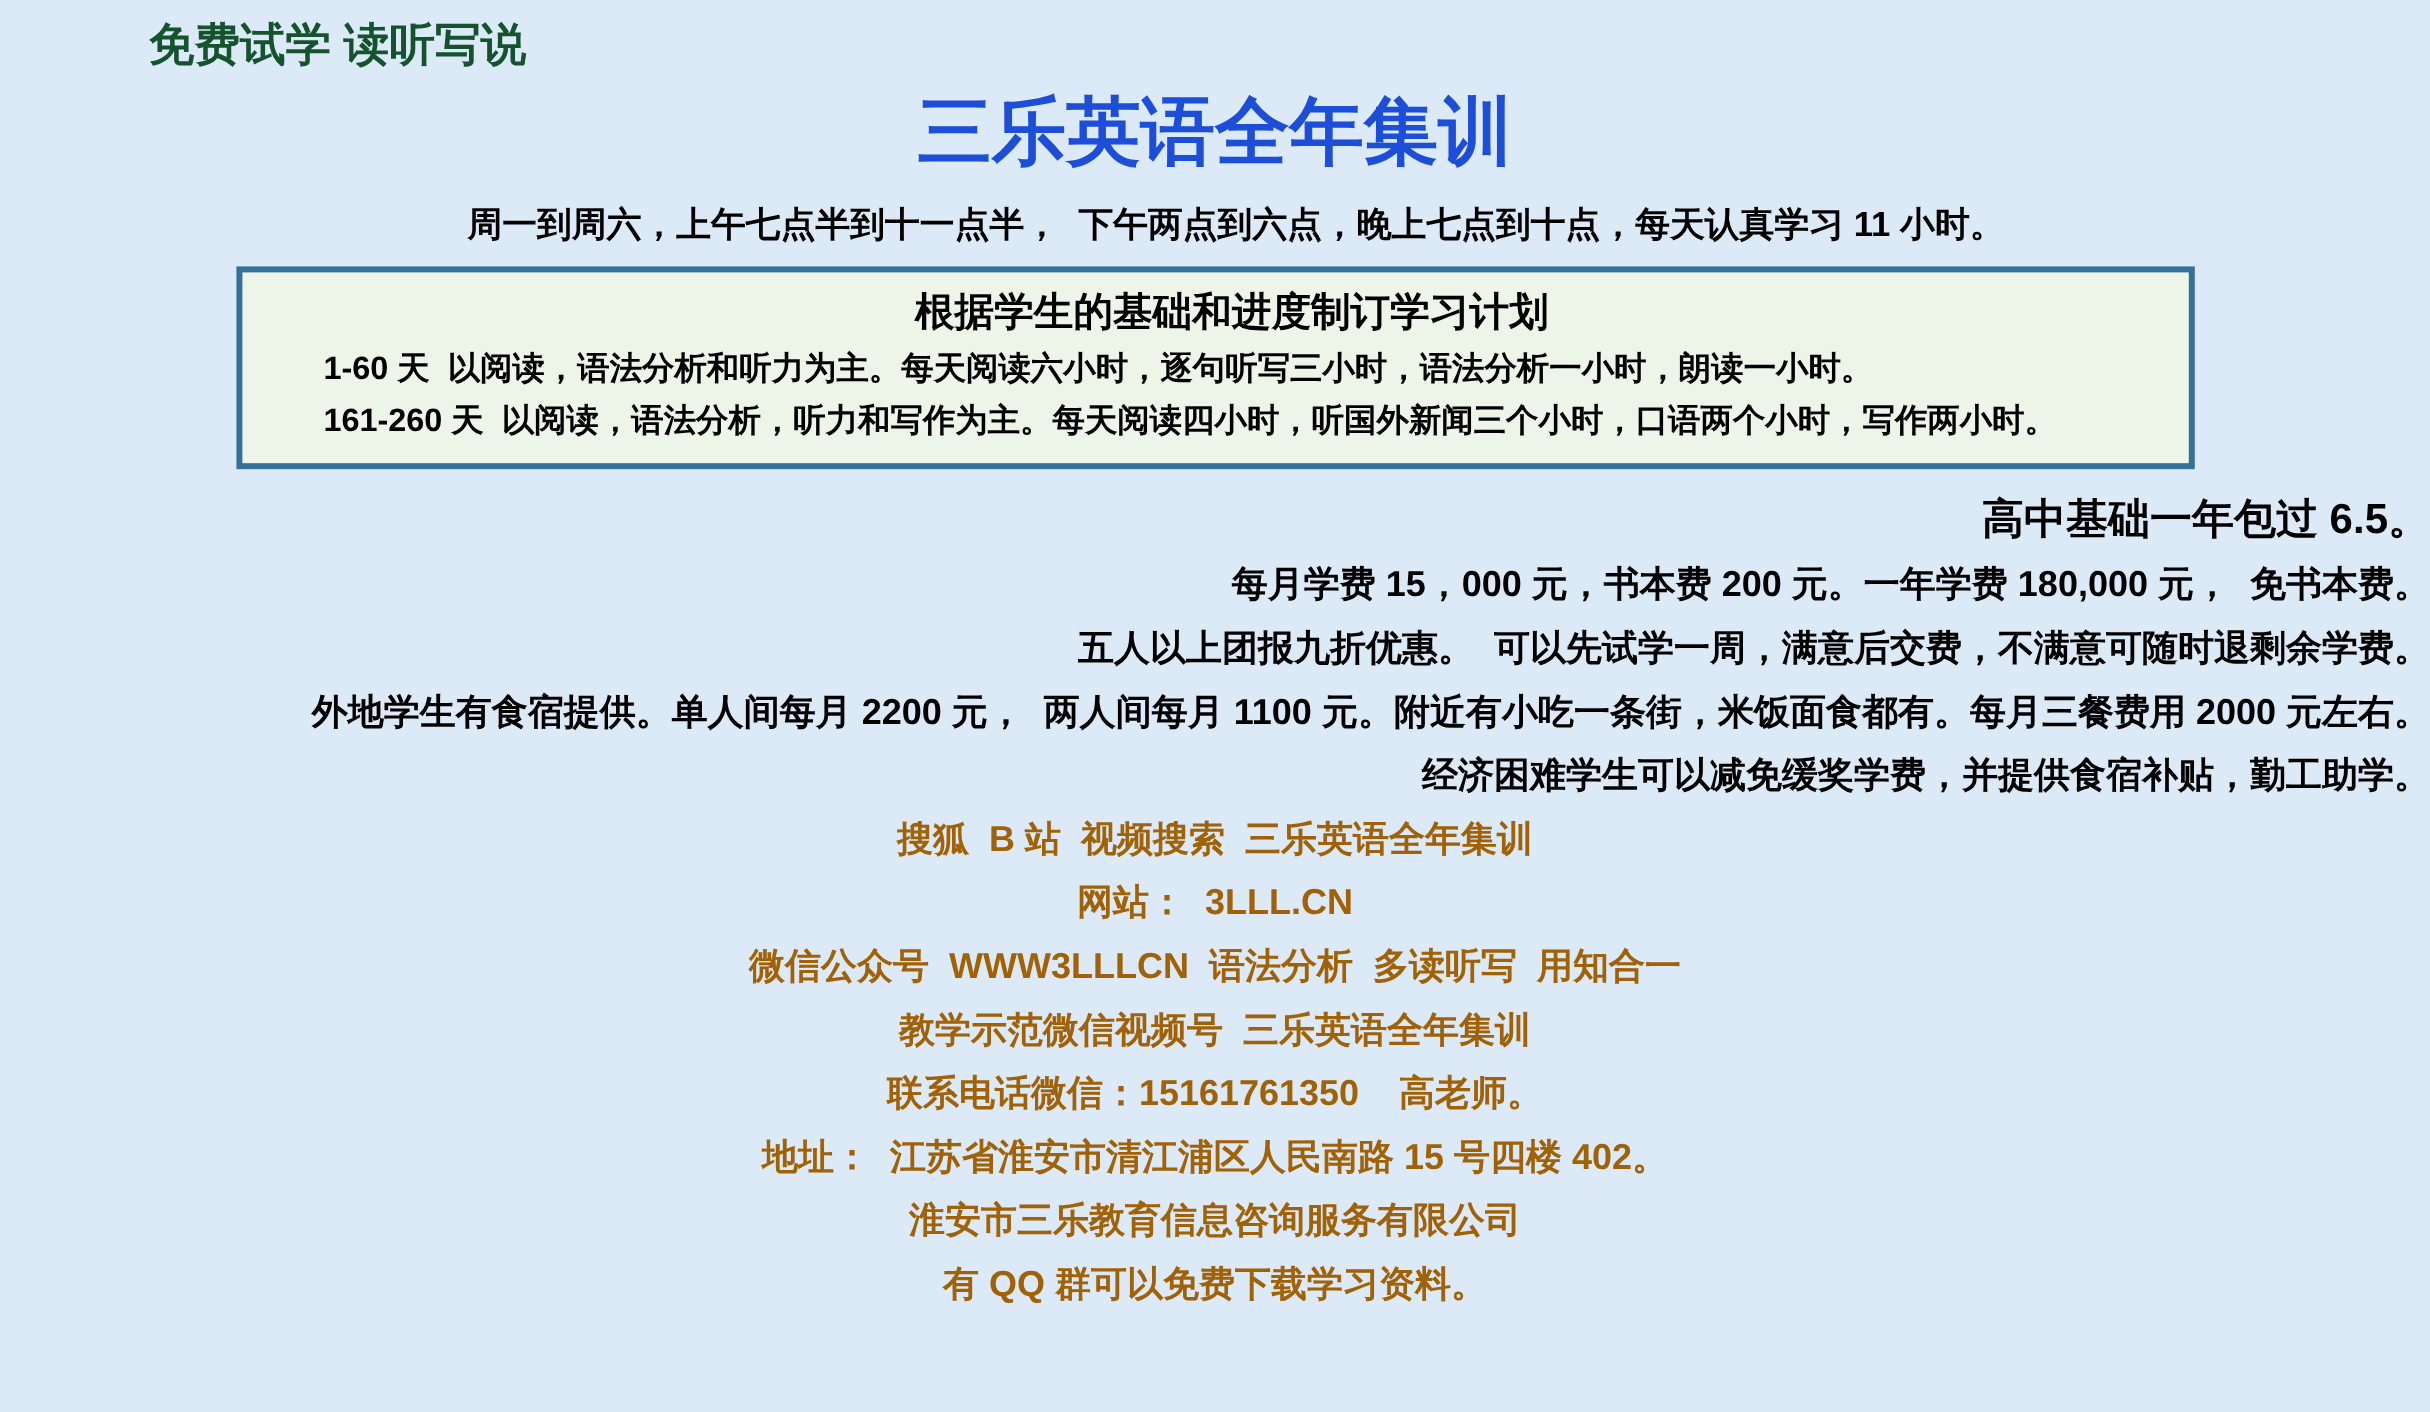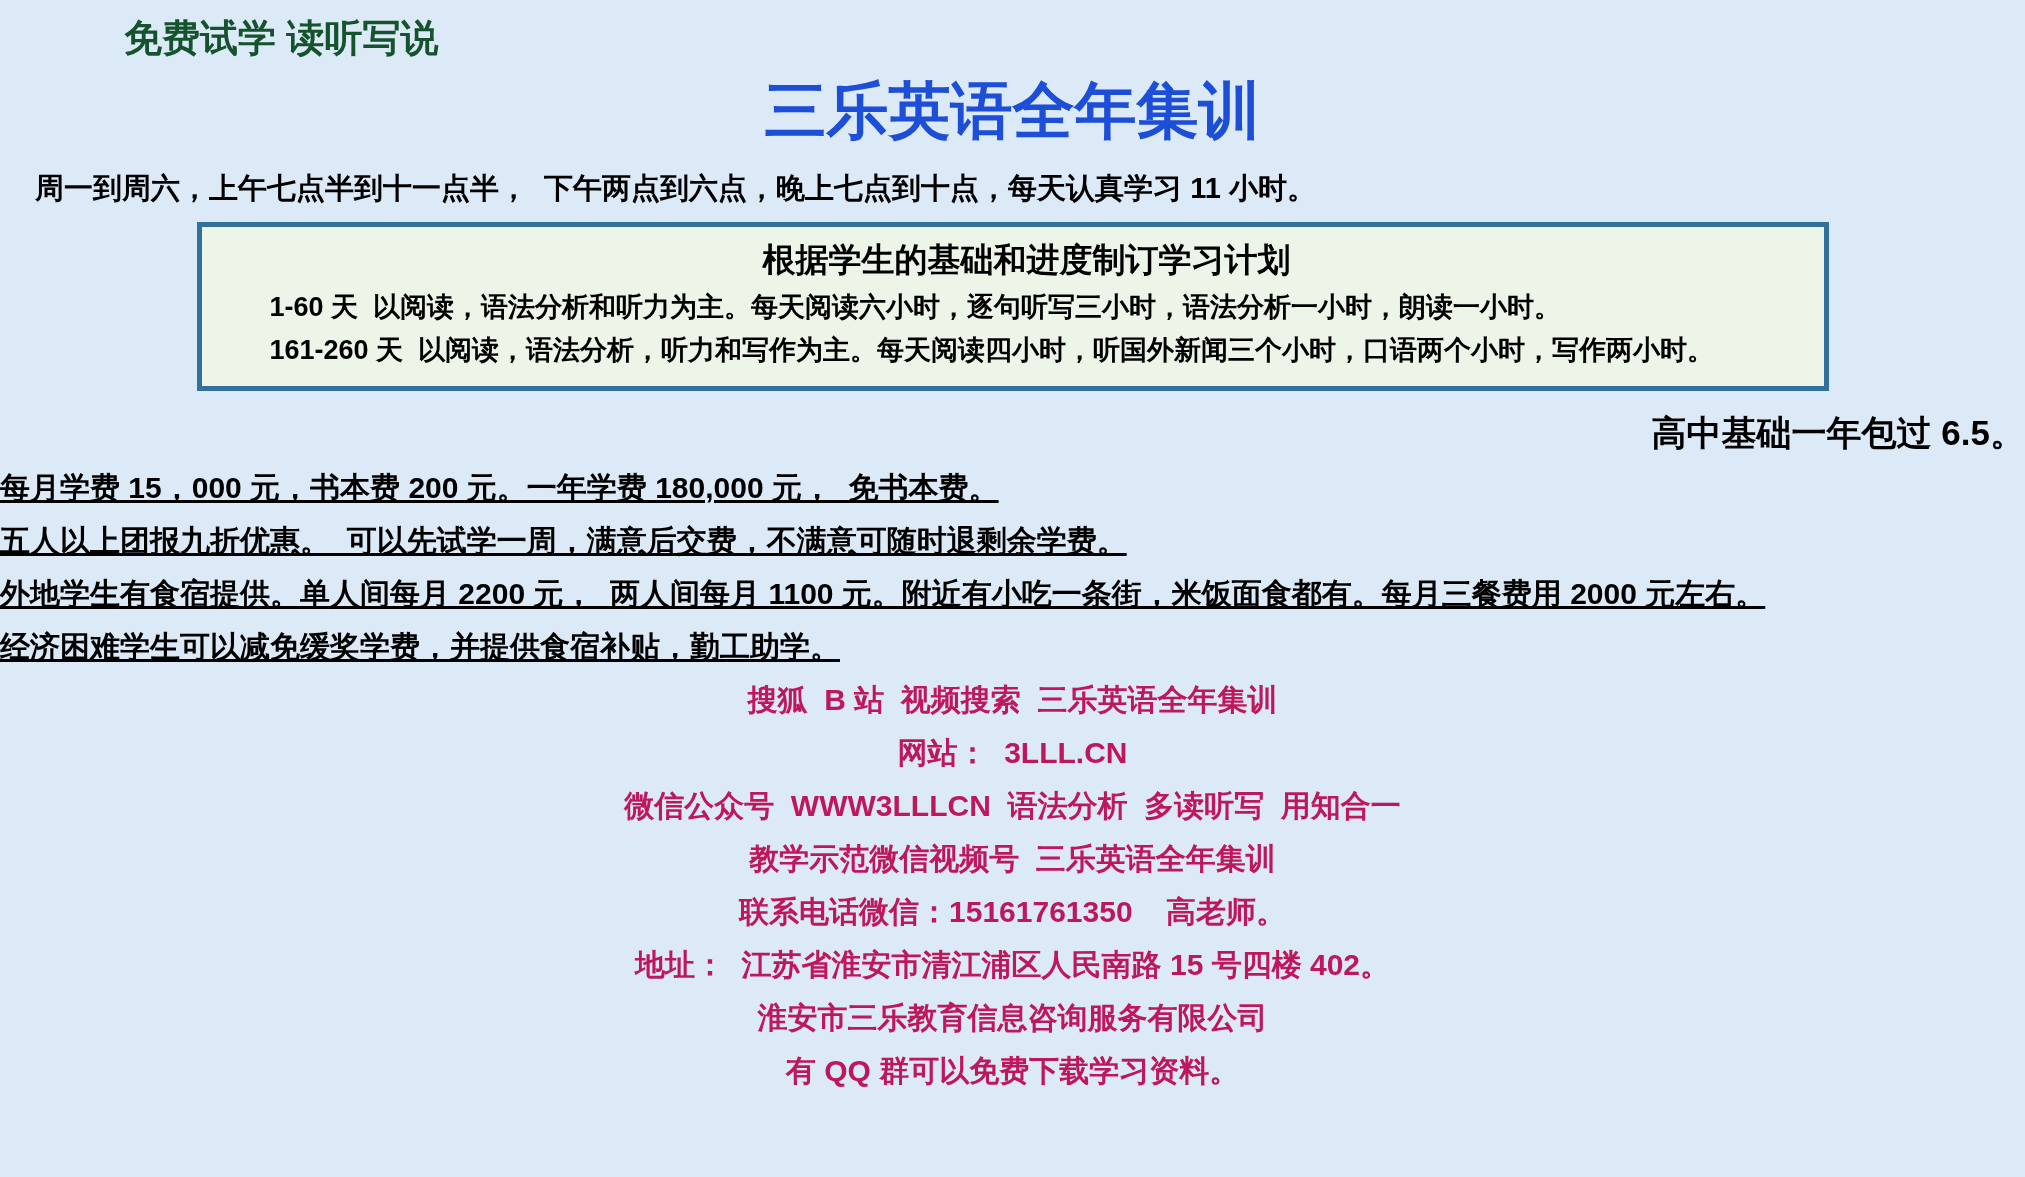--- a/index.html
+++ b/index.html
@@ -25,21 +25,21 @@
 
   .page-title {
     text-align: center;
     font-size: 62px;
     line-height: 1.18;
     margin-top: 14px;
     color: #1d4ed8;
   }
 
   .schedule-line {
-    text-align: left;
+    text-align: center;
     font-size: 29px;
     margin-top: 24px;
     line-height: 1.2;
     margin-left: 35px;
   }
 
   .plan-box {
     width: 1632px;
     margin: 16px auto 0;
     border: 5px solid #31719c;
@@ -57,30 +57,29 @@
     line-height: 43px;
   }
 
   .guarantee-line {
     text-align: right;
     font-size: 35px;
     line-height: 56px;
     margin-top: 14px;
   }
   .pricing-line {
-    text-align: left;
+    text-align: right;
     font-size: 30px;
     line-height: 53px;
-    text-decoration: underline;
   }
   .contact-line {
     text-align: center;
     font-size: 30px;
     line-height: 53px;
-    color: #be185d;
+    color: #a16207;
   }
 </style>
 </head>
 <body>
 
 <div class="slogan-row">
   <span class="slogan" data-bind="slogans.left">免费试学 读听写说</span>
 </div>
 
 <h1 class="page-title" data-bind="title">三乐英语全年集训</h1>

